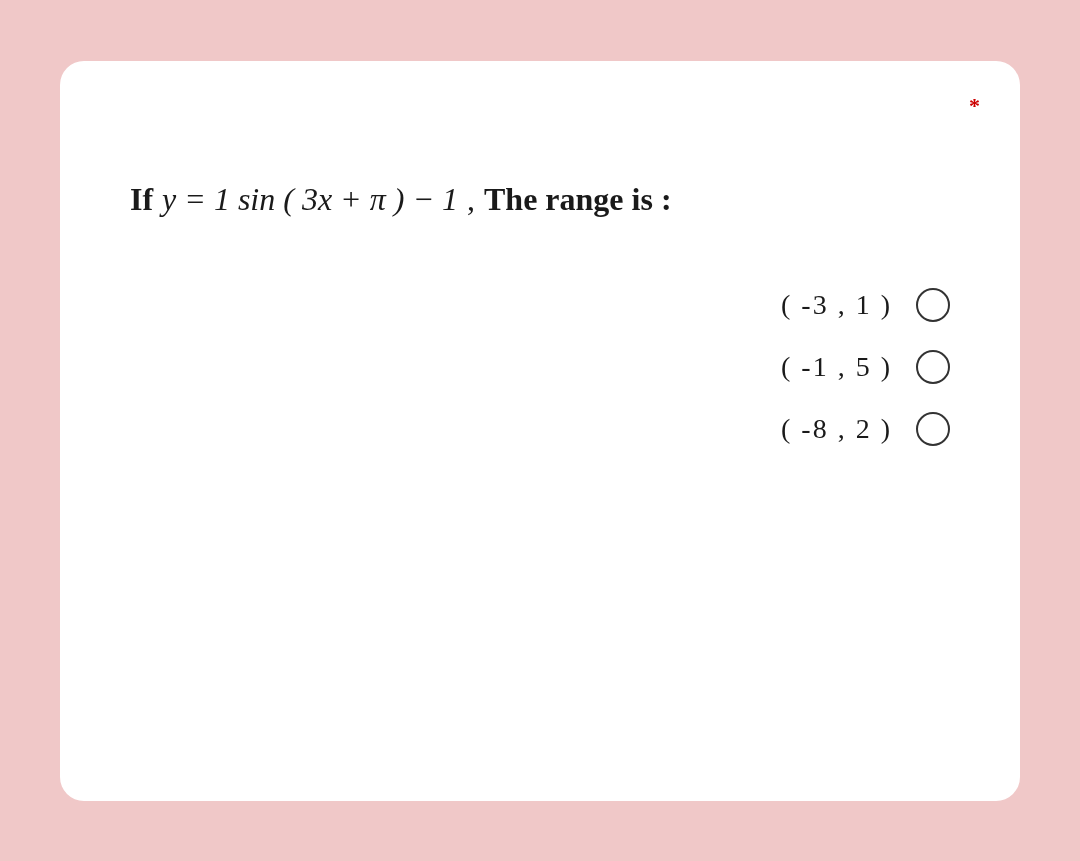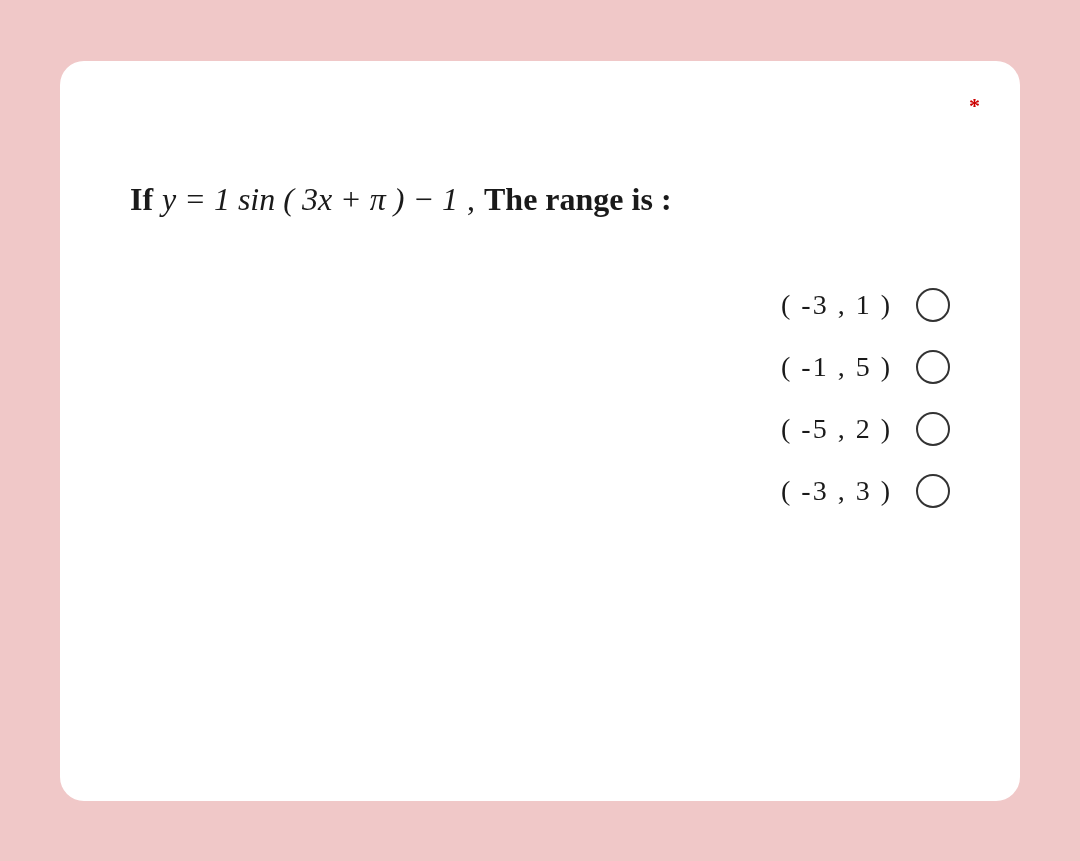--- a/index.html
+++ b/index.html
@@ -118,21 +118,17 @@
 
   <div class="option-row">
         <span class="option-label">( -3 , 1 )</span>
         <span class="option-radio"></span>
       </div>
       <div class="option-row">
         <span class="option-label">( -1 , 5 )</span>
         <span class="option-radio"></span>
       </div>
       <div class="option-row">
-        <span class="option-label">( -5 , 2 )</span>
-        <span class="option-radio"></span>
-      </div>
-      <div class="option-row">
-        <span class="option-label">( -3 , 3 )</span>
+        <span class="option-label">( -8 , 2 )</span>
         <span class="option-radio"></span>
       </div>
     </div>
 </div>
 
 </body></html>

